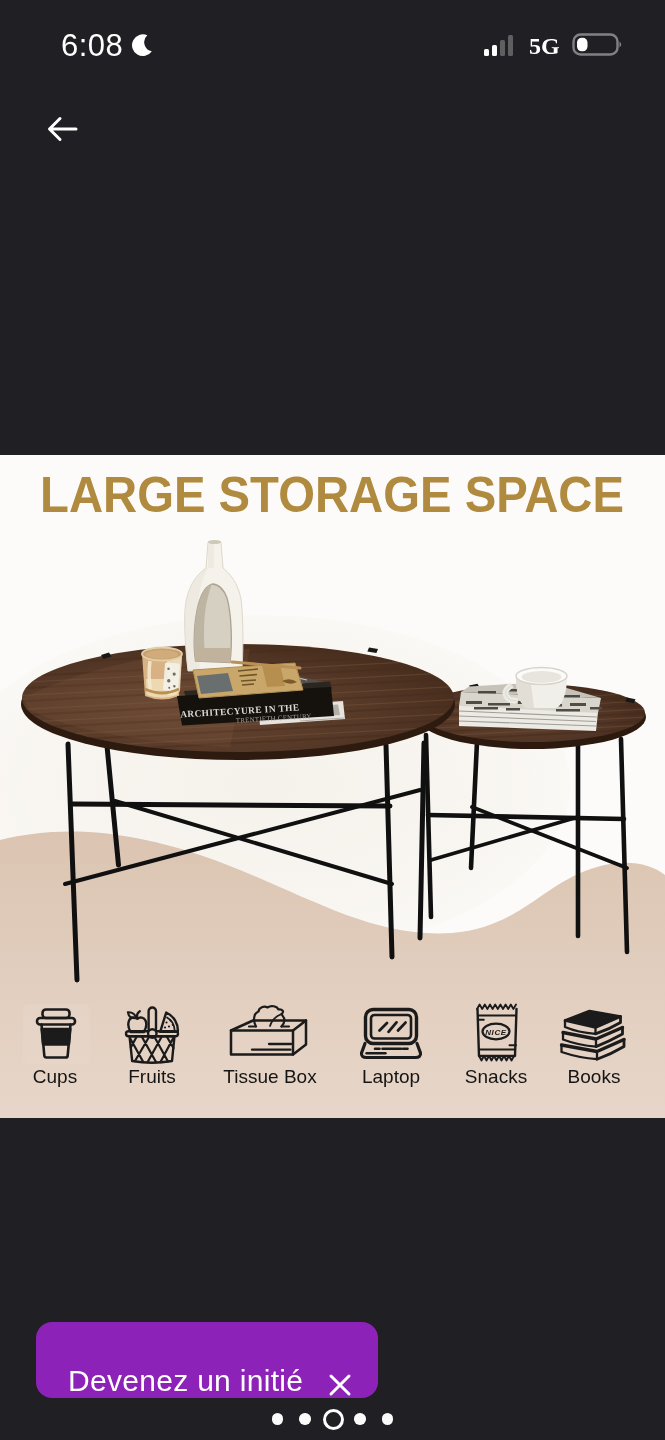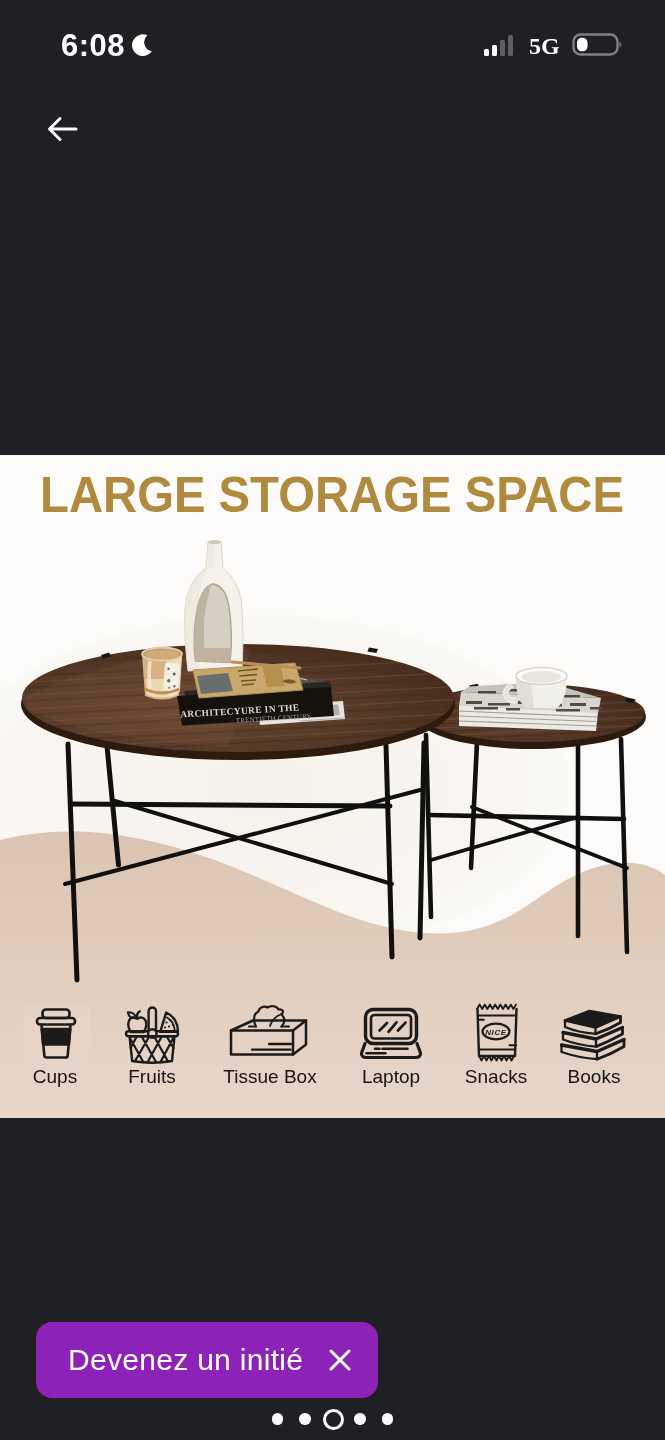--- a/index.html
+++ b/index.html
@@ -1,21 +1,21 @@
 <!DOCTYPE html>
 <html><head>
 <meta charset="utf-8">
 <style>
 html,body{margin:0;padding:0;background:#201f23;}
 *{box-sizing:border-box;}
 #page{position:relative;width:665px;height:1440px;background:#201f23;overflow:hidden;font-family:"Liberation Sans",sans-serif;}
 .abs{position:absolute;}
-#clock{left:61px;top:28px;color:#fff;font-size:31px;font-weight:bold;letter-spacing:0.5px;}
+#clock{left:61px;top:28px;color:#fff;font-size:31px;font-weight:normal;letter-spacing:0.5px;}
 #photo{left:0;top:455px;}
-#banner{left:36px;top:1322px;width:342px;height:76px;background:#8d22b8;border-radius:16px;color:#fff;display:flex;align-items:center;}
+#banner{left:36px;top:1322px;width:342px;height:76px;background:#8d22b8;border-radius:16px;color:#fff;display:flex;align-items:flex-end;}
 #banner .txt{margin-left:32px;font-size:30px;letter-spacing:0.3px;}
 .dot{position:absolute;width:11.5px;height:11.5px;border-radius:50%;background:#fbfbfb;top:1413px;}
 .dotactive{position:absolute;width:21px;height:21px;border-radius:50%;border:3px solid #fdfdfd;top:1408.5px;}
 </style>
 </head>
 <body>
 <div id="page">
 
   <div class="abs" id="clock">6:08</div>
   <svg class="abs" style="left:131px;top:33px" width="25" height="25" viewBox="0 0 30 30">

